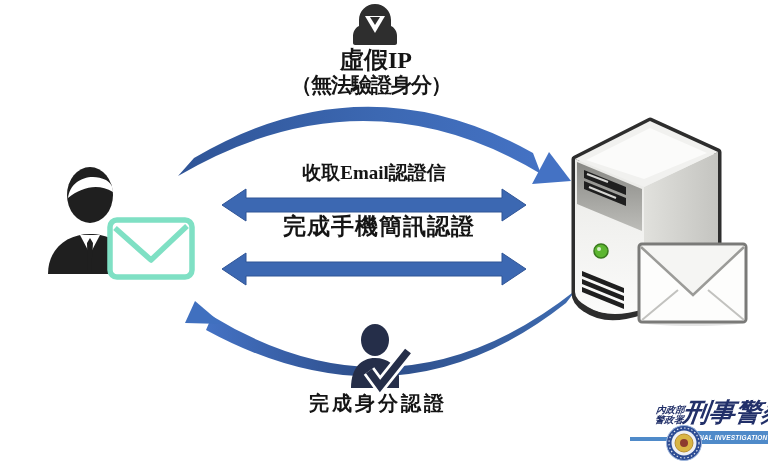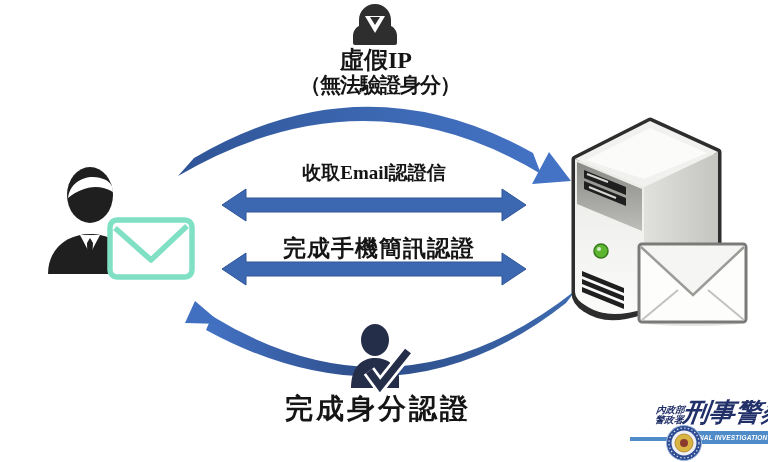--- a/index.html
+++ b/index.html
@@ -7,24 +7,24 @@
     position:relative;width:768px;height:462px;background:#ffffff;overflow:hidden;
     font-family:"Liberation Serif","DejaVu Serif",serif;
     margin-left:44px;
   }
   .abs{position:absolute;}
   .cjk{
     font-family:"Liberation Serif","DejaVu Serif",serif;
     font-weight:bold;color:#151515;text-align:center;white-space:nowrap;
   }
   .fakeip-1{left:227px;top:44px;width:210px;font-size:24px;}
-  .fakeip-2{left:213px;top:71px;width:246px;font-size:21px;letter-spacing:-1px;}
+  .fakeip-2{left:204px;top:71px;width:246px;font-size:21px;letter-spacing:-1px;}
   .flow-email{left:230px;top:160px;width:200px;font-size:19px;}
-  .flow-sms{left:235px;top:233px;width:200px;font-size:23px;letter-spacing:1px;}
-  .flow-id{left:234px;top:390px;width:200px;font-size:28px;letter-spacing:3px;}
+  .flow-sms{left:235px;top:211px;width:200px;font-size:23px;letter-spacing:1px;}
+  .flow-id{left:234px;top:390px;width:200px;font-size:20px;letter-spacing:3px;}
   .layer{position:absolute;left:0;top:0;}
   
   .logo{left:582px;top:396px;width:186px;height:66px;}
   .logo-agency{
     position:absolute;left:22px;top:9px;width:36px;
     font-family:"Liberation Sans","DejaVu Sans",sans-serif;
     font-weight:bold;font-style:italic;font-size:9.5px;line-height:10px;
     color:#223069;text-align:right;transform:skewX(-8deg);white-space:nowrap;
   }
   .logo-bureau{

